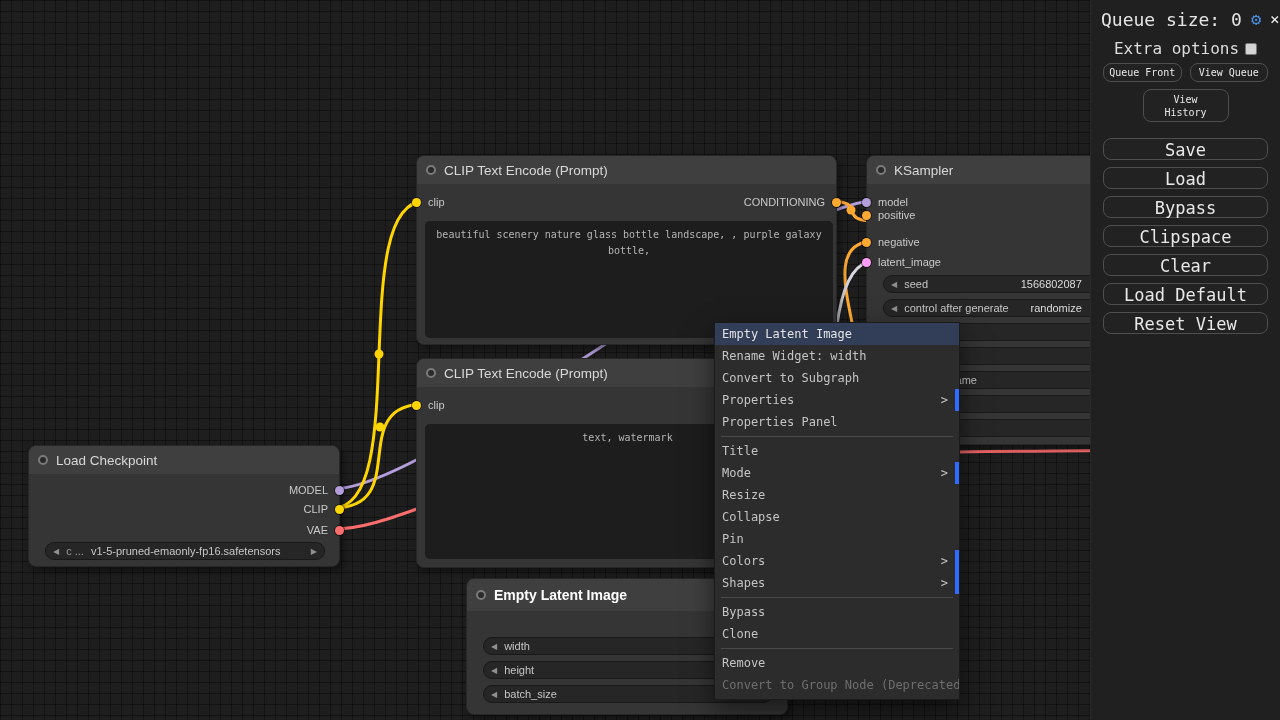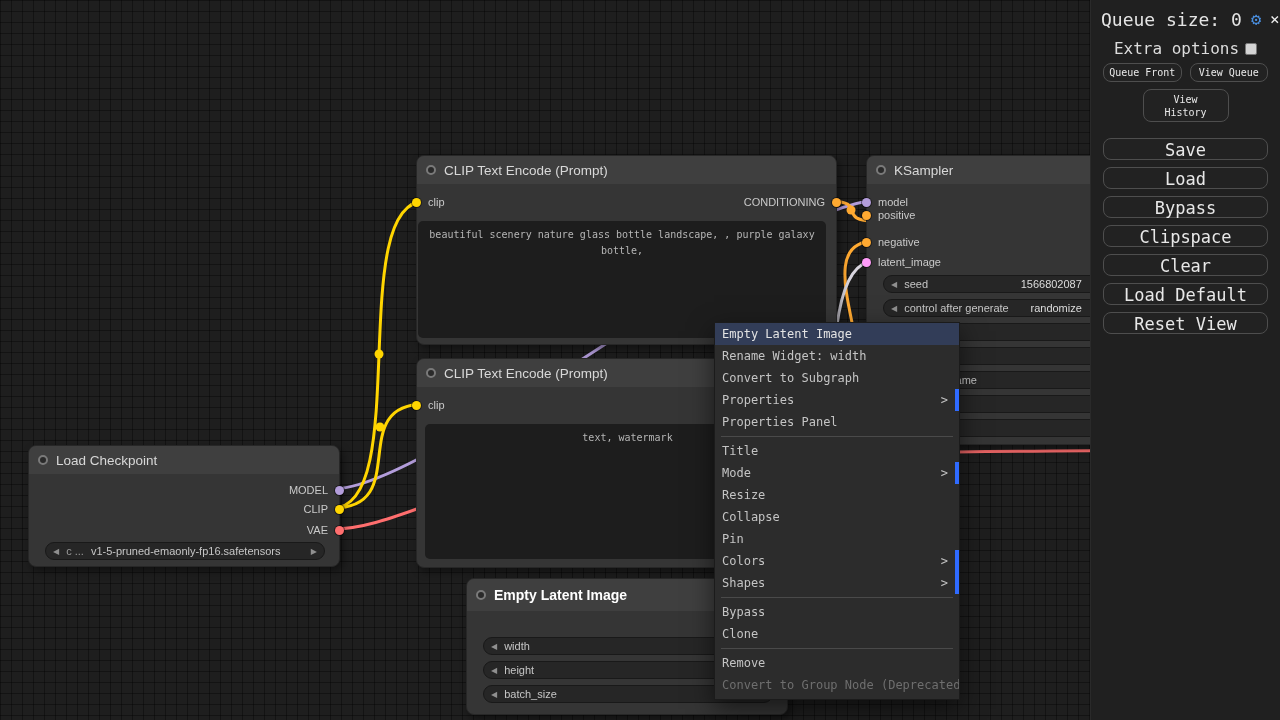--- a/index.html
+++ b/index.html
@@ -129,21 +129,21 @@
       <span class="node-title">CLIP Text Encode (Prompt)</span>
     </div>
     <div class="slot-row in" style="top:37px">
       <span class="dot dot-clip"></span>
       <span>clip</span>
     </div>
     <div class="slot-row out" style="top:37px">
       <span>CONDITIONING</span>
       <span class="dot dot-cond"></span>
     </div>
-    <div class="prompt-box" style="left:1px; top:65px; width:408px; height:117px;">beautiful scenery nature glass bottle landscape, , purple galaxy bottle,</div>
+    <div class="prompt-box" style="left:8px; top:65px; width:408px; height:117px;">beautiful scenery nature glass bottle landscape, , purple galaxy bottle,</div>
   </div>
 
   <div class="node" style="left:416px; top:358px; width:421px; height:210px;">
     <div class="node-header">
       <span class="collapse-dot"></span>
       <span class="node-title">CLIP Text Encode (Prompt)</span>
     </div>
     <div class="slot-row in" style="top:37px">
       <span class="dot dot-clip"></span>
       <span>clip</span>

